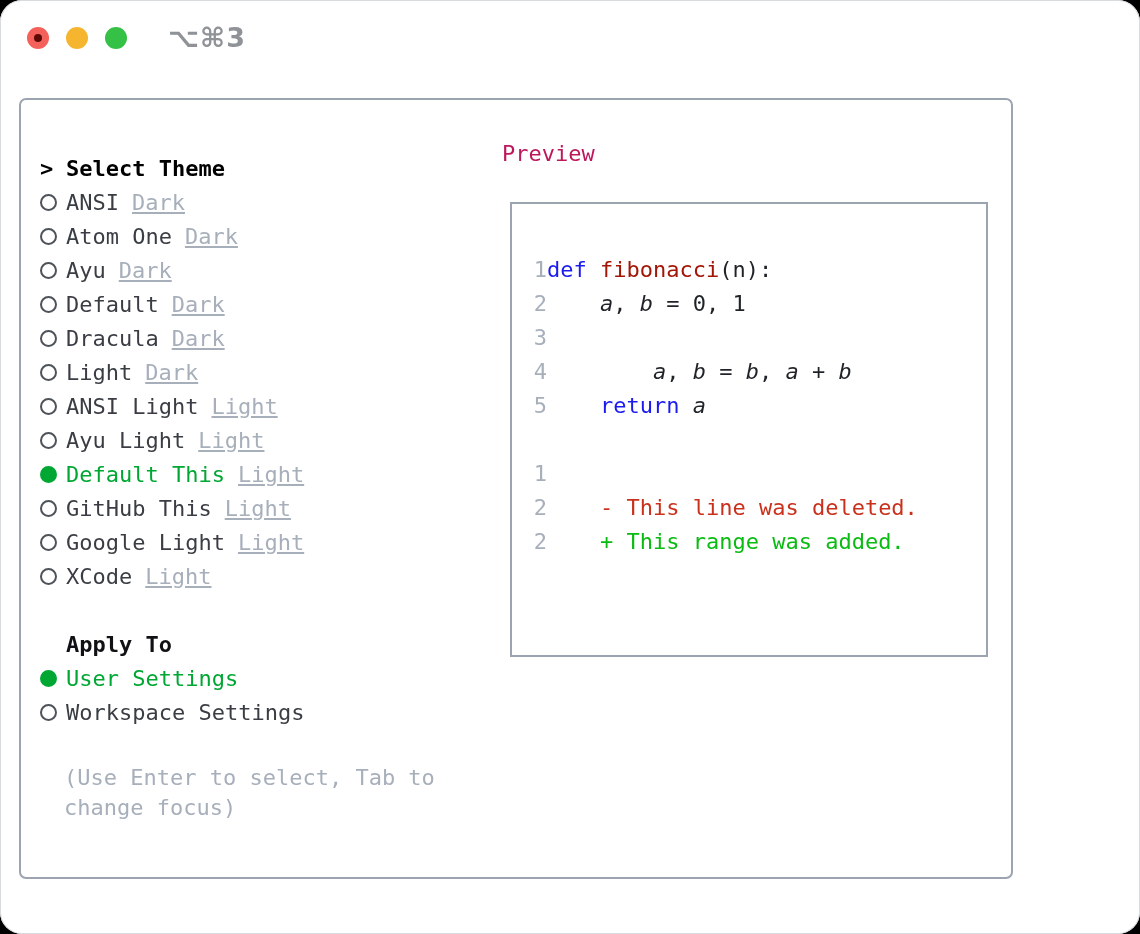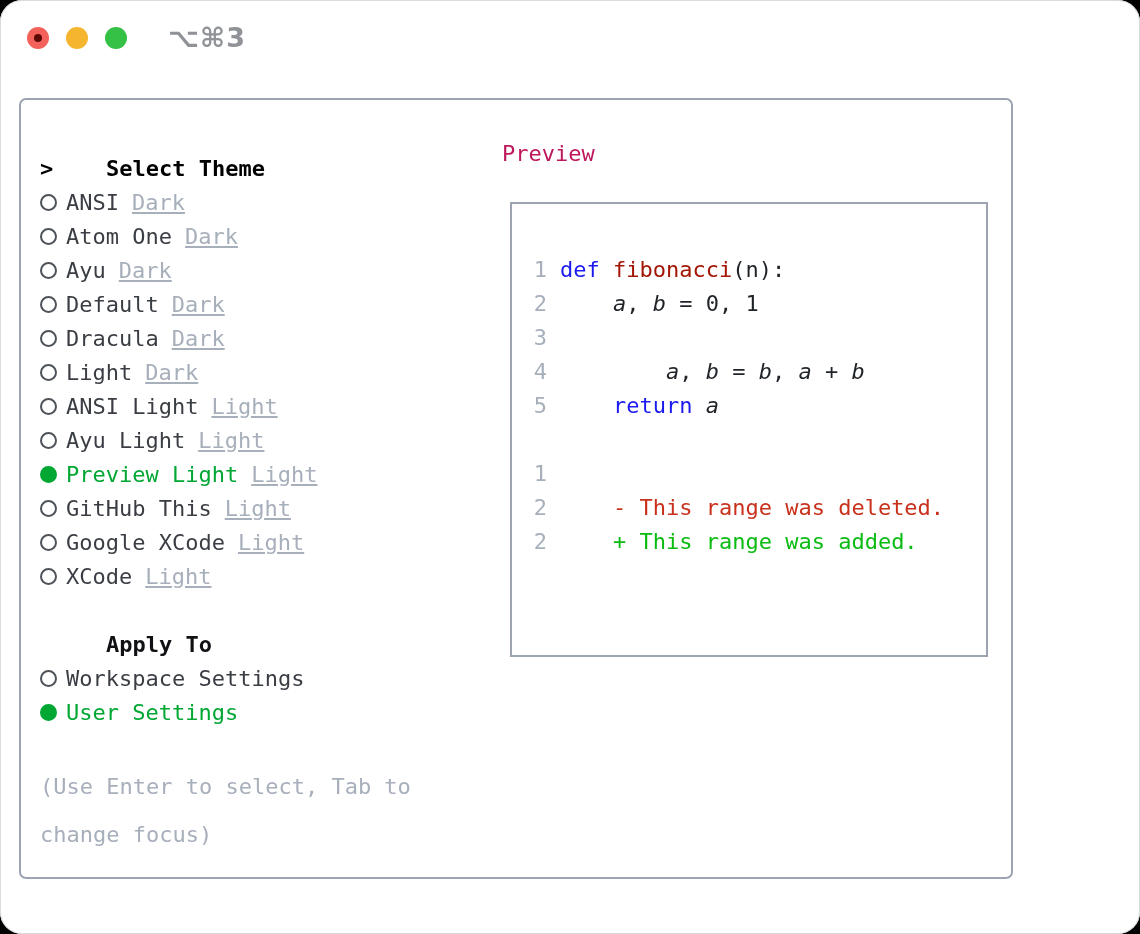--- a/index.html
+++ b/index.html
@@ -39,40 +39,40 @@
   .sidebar { position: absolute; left: 19px; top: 51px; width: 432px; font-size: 22px; }
   .row { height: 34px; display: flex; align-items: center; }
   .gap { height: 34px; }
   .marker { width: 26px; flex: 0 0 26px; display: flex; align-items: center; }
   .prompt { font-weight: bold; color: #000; }
   .radio {
     width: 13px; height: 13px; border: 2px solid #4e535a; border-radius: 50%;
     box-sizing: content-box; background: transparent;
   }
   .radio.sel { background: var(--accent-green); border-color: var(--accent-green); }
-  .header-label { font-weight: bold; color: #000; white-space: pre; margin-left: 40px; }
+  .header-label { font-weight: bold; color: #000; white-space: pre; }
   .apply-label { font-weight: bold; color: #101114; }
   .name { color: var(--text-dark); white-space: pre; }
   .name.sel-text { color: var(--accent-green); }
   .suffix { color: var(--muted-gray); margin-left: 13px; white-space: pre; text-decoration: underline; }
-  .hint { color: var(--muted-gray); line-height: 48px; white-space: normal; }
+  .hint { color: var(--muted-gray); line-height: 30px; white-space: normal; margin-left: 24px; }
 
   
   .preview-head {
     position: absolute; left: 481px; top: 36px; height: 34px; display: flex;
     align-items: center; font-size: 22px; font-weight: normal; color: #be185d;
   }
   .preview-box {
     position: absolute; left: 489px; top: 102px; width: 474px; height: 403px;
     border: 2px solid var(--border-gray); background: #fff;
     padding-top: 48px; box-sizing: content-box; overflow: hidden;
   }
   .pline { height: 34px; display: flex; align-items: center; font-size: 22px; padding-left: 5px; }
   .ln { width: 30px; flex: 0 0 30px; text-align: right; color: var(--muted-gray); white-space: pre; }
-  .code { margin-left: 13px; white-space: pre; color: #1f2328; }
+  .code { white-space: pre; color: #1f2328; }
   .tok-kw  { color: var(--keyword-blue); }
   .tok-fn  { color: var(--function-red); }
   .tok-pl  { color: #1f2328; }
   .tok-var { color: #1f2328; font-style: italic; }
   .tok-ctx { color: var(--context-gray); }
   .tok-del { color: var(--deleted-red); }
   .tok-add { color: var(--added-green); }
 </style>
 </head>
 <body>
@@ -158,37 +158,37 @@
       <span class="radio"></span>
     </span>
     <span class="name">Ayu Light</span>
     <span class="suffix">Light</span>
   </div>
 
   <div class="row">
     <span class="marker">
       <span class="radio sel"></span>
     </span>
-    <span class="name sel-text">Preview Light</span>
+    <span class="name sel-text">Default This</span>
     <span class="suffix">Light</span>
   </div>
 
   <div class="row">
     <span class="marker">
       <span class="radio"></span>
     </span>
     <span class="name">GitHub This</span>
     <span class="suffix">Light</span>
   </div>
 
   <div class="row">
     <span class="marker">
       <span class="radio"></span>
     </span>
-    <span class="name">Google XCode</span>
+    <span class="name">Google Light</span>
     <span class="suffix">Light</span>
   </div>
 
   <div class="row">
     <span class="marker">
       <span class="radio"></span>
     </span>
     <span class="name">XCode</span>
     <span class="suffix">Light</span>
   </div>
@@ -197,30 +197,30 @@
       <div class="gap"></div>
 
       <div class="row">
         <span class="marker"></span>
         <span class="header-label apply-label">Apply To</span>
       </div>
 
       <div>
   <div class="row">
     <span class="marker">
+      <span class="radio sel"></span>
+    </span>
+    <span class="name sel-text">User Settings</span>
+  </div>
+
+  <div class="row">
+    <span class="marker">
       <span class="radio"></span>
     </span>
     <span class="name">Workspace Settings</span>
-  </div>
-
-  <div class="row">
-    <span class="marker">
-      <span class="radio sel"></span>
-    </span>
-    <span class="name sel-text">User Settings</span>
   </div>
 </div>
 
       <div class="gap"></div>
 
       <div class="hint">(Use Enter to select, Tab to change focus)</div>
     </div>
 
     <div class="preview-head">Preview</div>
 
@@ -254,21 +254,21 @@
     <span class="ln"></span>
     <span class="code"></span>
   </div>
 
   <div class="pline">
     <span class="ln">1</span>
   </div>
 
   <div class="pline">
     <span class="ln">2</span>
-    <span class="code"><span class="tok-del">    - This range was deleted.</span></span>
+    <span class="code"><span class="tok-del">    - This line was deleted.</span></span>
   </div>
 
   <div class="pline">
     <span class="ln">2</span>
     <span class="code"><span class="tok-add">    + This range was added.</span></span>
   </div>
 </div>
     </div>
 
   </div>

